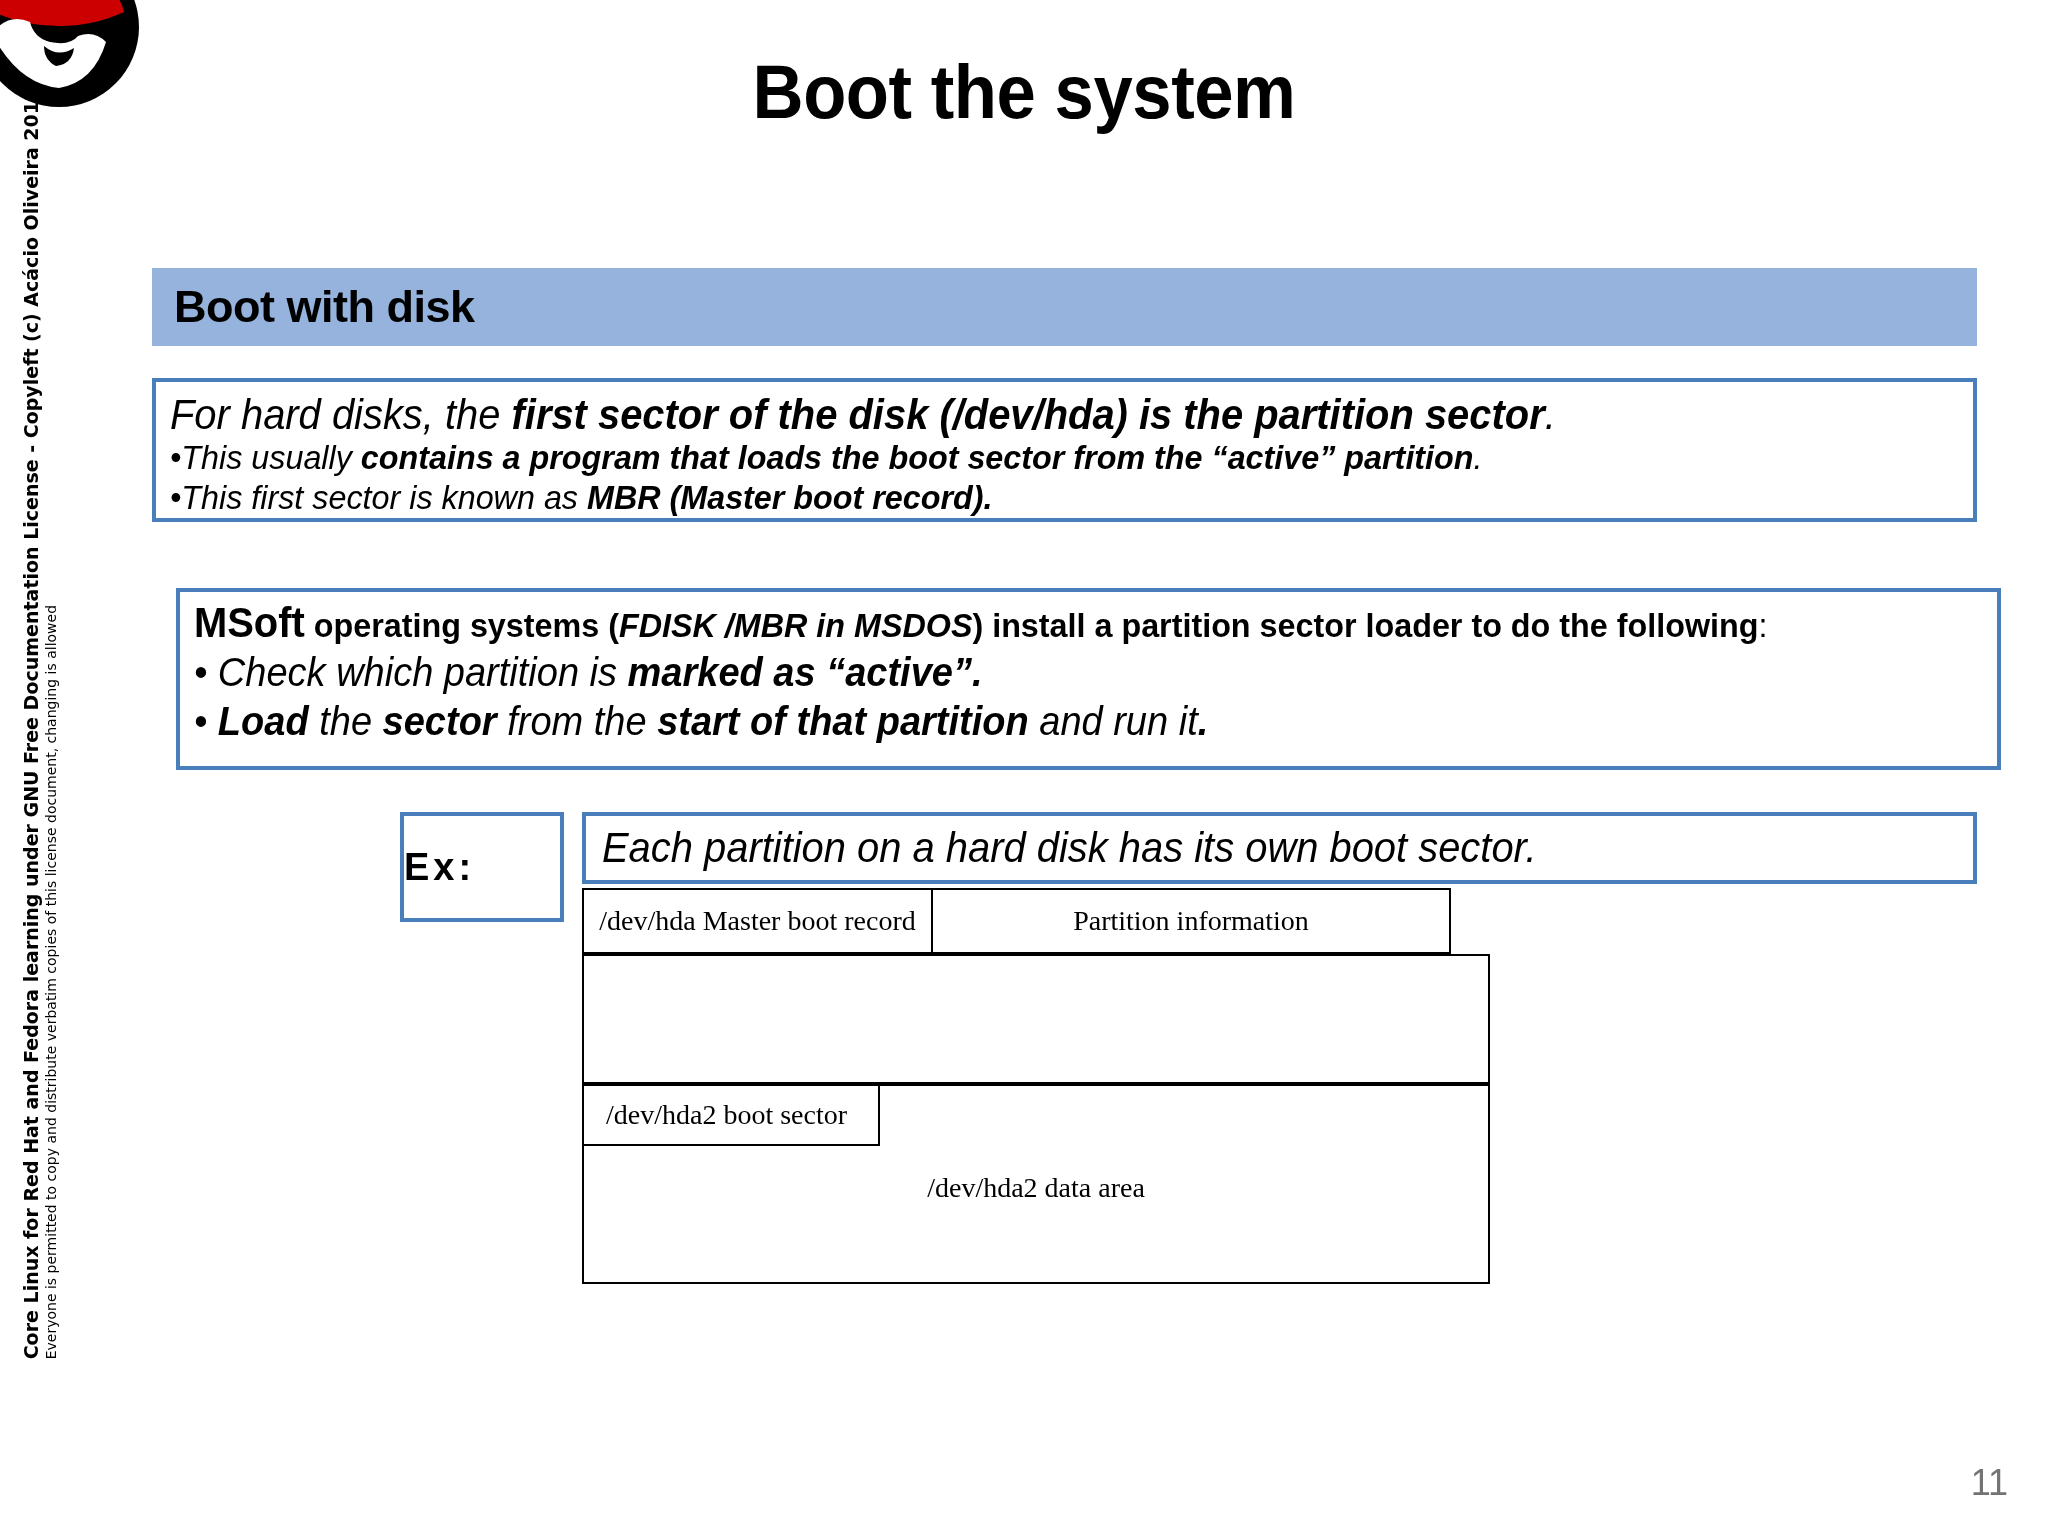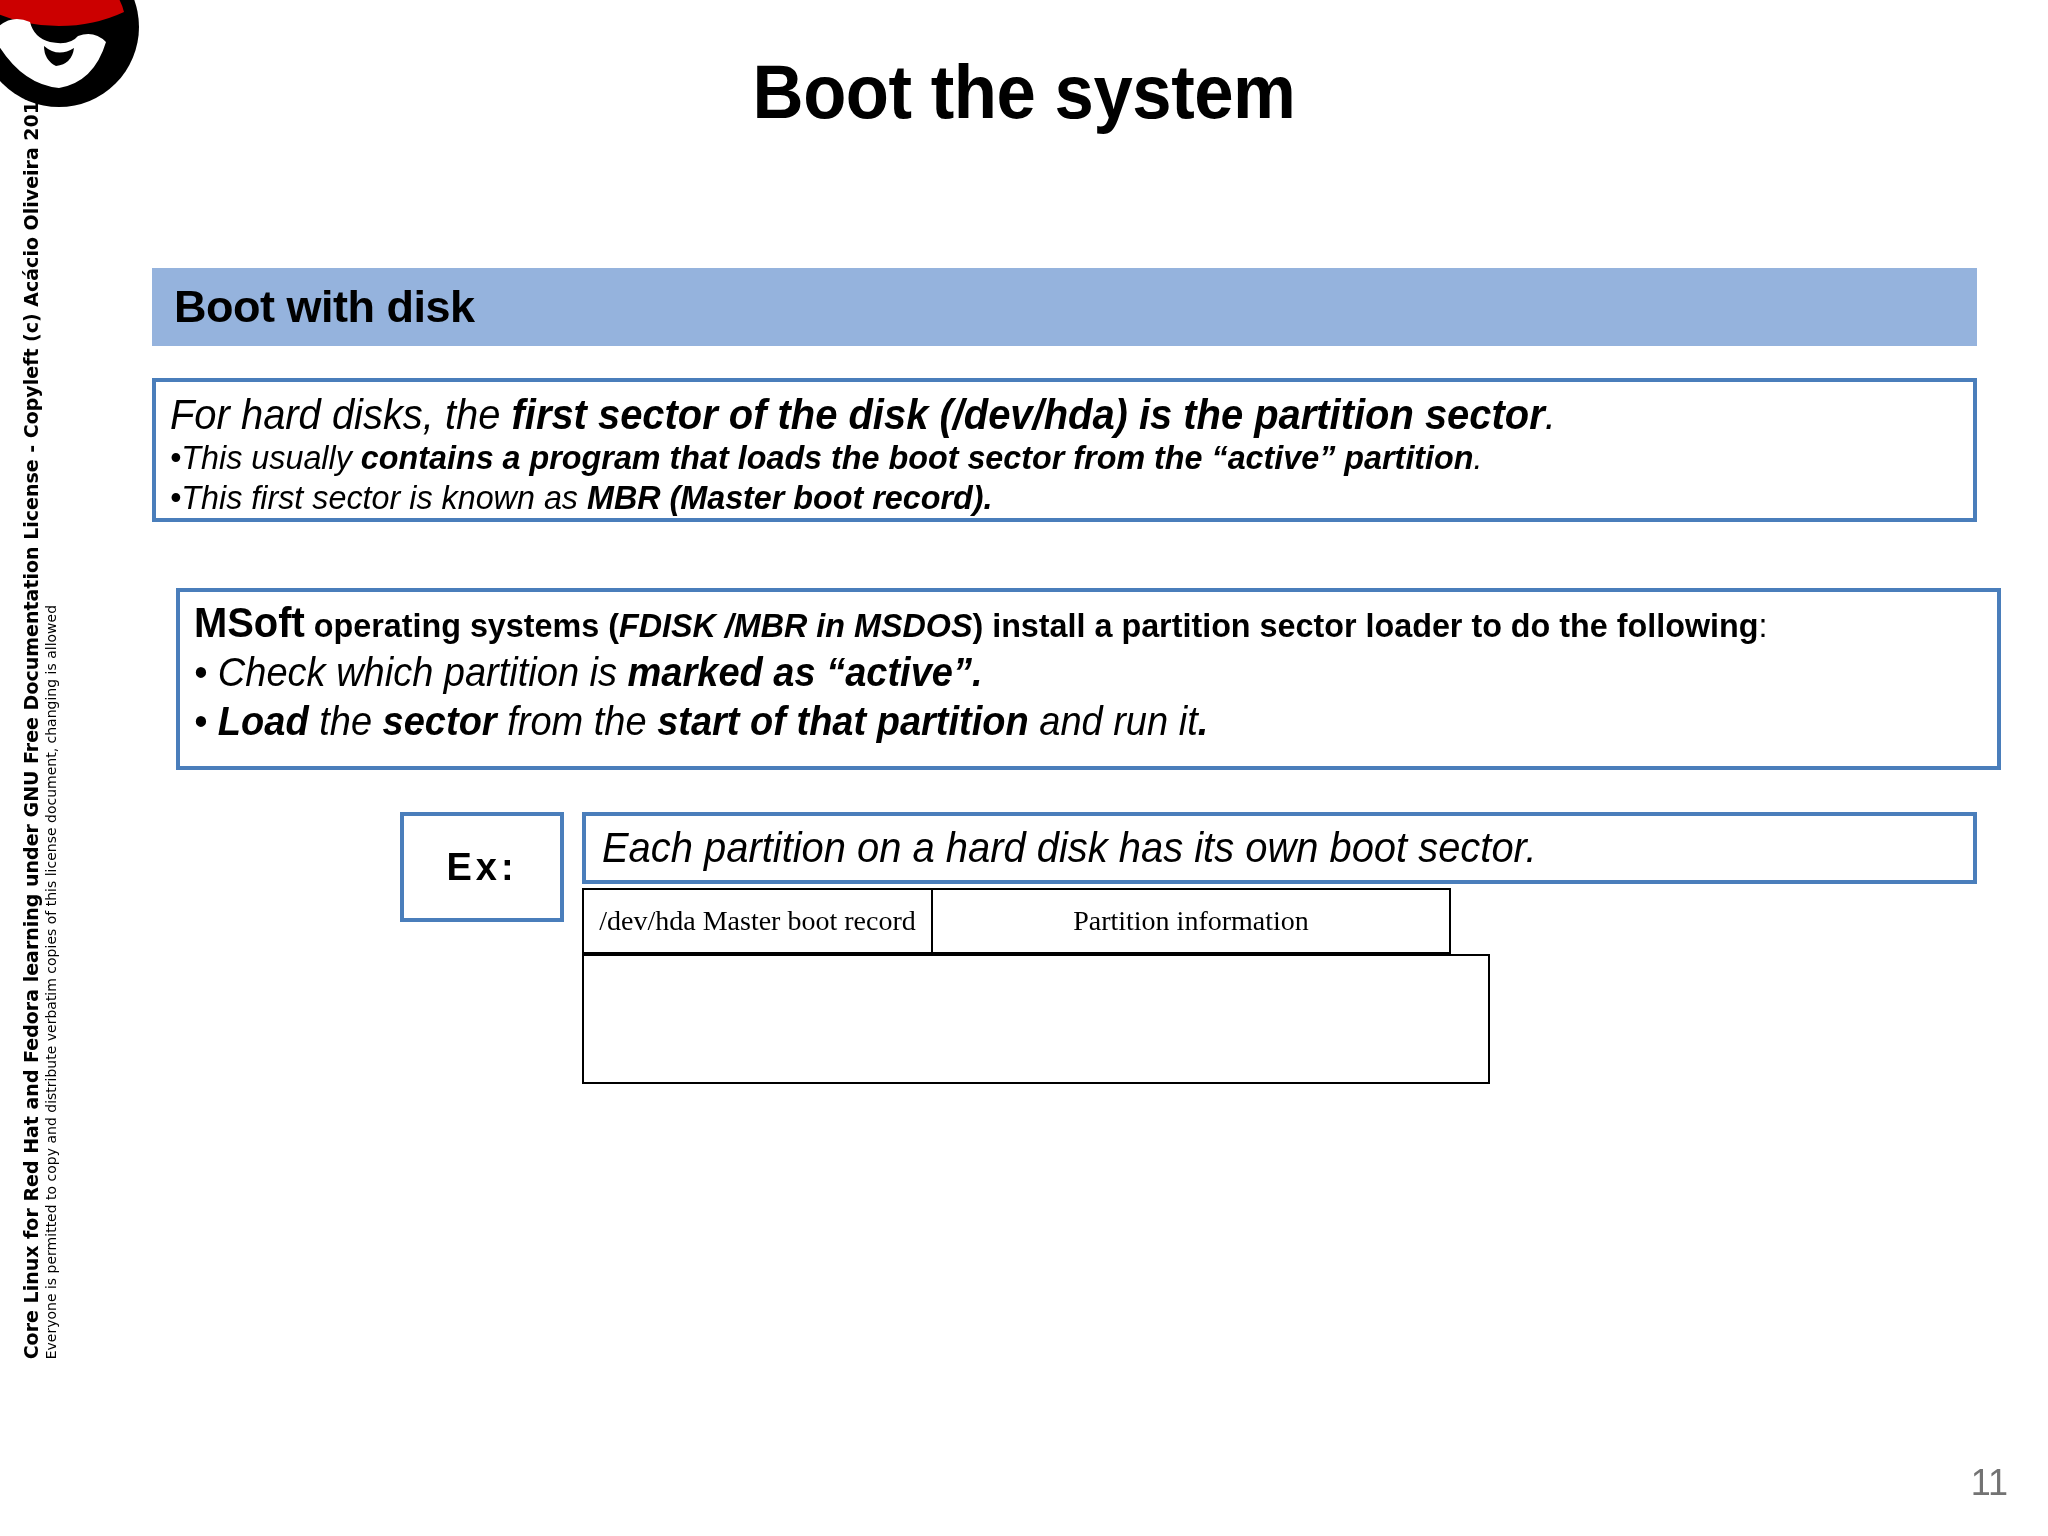--- a/index.html
+++ b/index.html
@@ -158,21 +158,20 @@
   }
 
   
   #box-ex {
     left: 400px;
     top: 812px;
     width: 164px;
     height: 110px;
     display: flex;
     align-items: center;
-    justify-content: center;
   }
   .ex-label {
     font-size: 38px;
     font-weight: bold;
     font-family: "Liberation Sans Narrow", "Liberation Sans", sans-serif;
     letter-spacing: 4px;
   }
 
   
   #box-example {
@@ -327,15 +326,20 @@
 </div>
 
 <div class="diagram">
   <div class="dg-row dg-r1">
     <div class="dg-cell c1">/dev/hda Master boot record</div>
     <div class="dg-cell c2">Partition information</div>
   </div>
   <div class="dg-row dg-r2">
     <div class="area"></div>
   </div>
+  <div class="dg-row dg-r3">
+    <div class="area"></div>
+    <div class="boot">/dev/hda2 boot sector</div>
+    <div class="area-label">/dev/hda2 data area</div>
+  </div>
 </div>
 
 <div class="page-number">11</div>
 
 </body></html>

